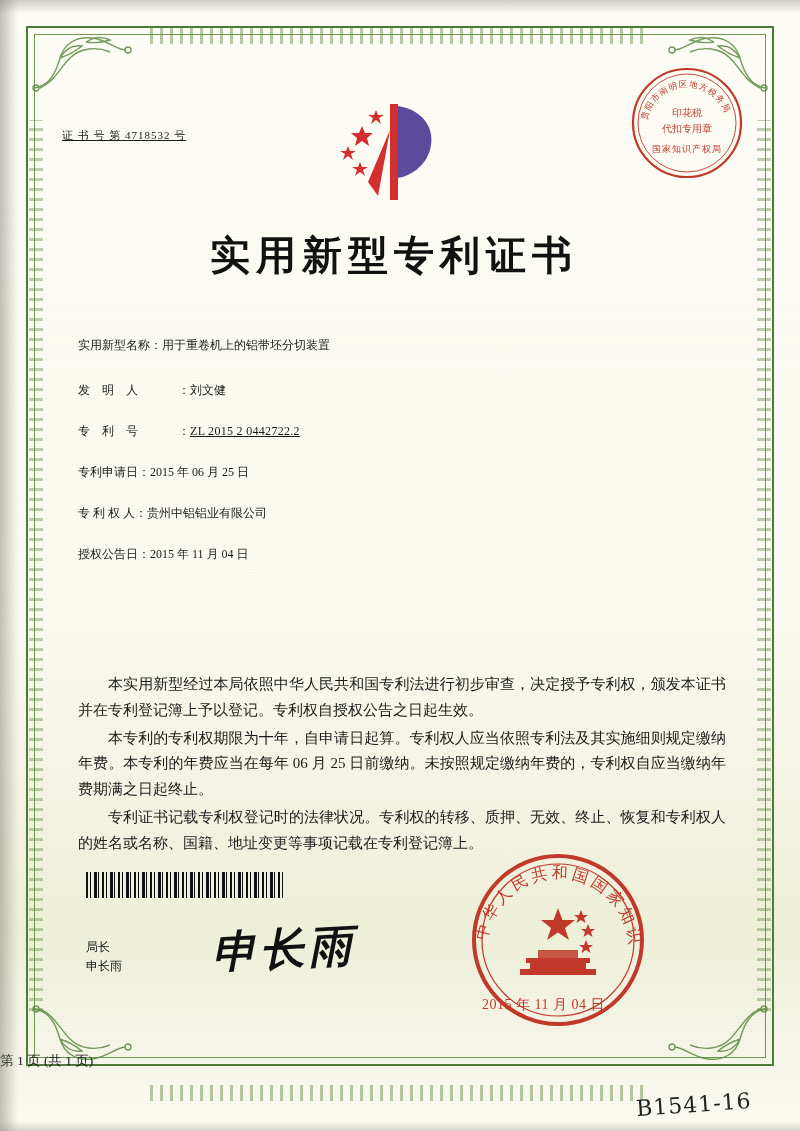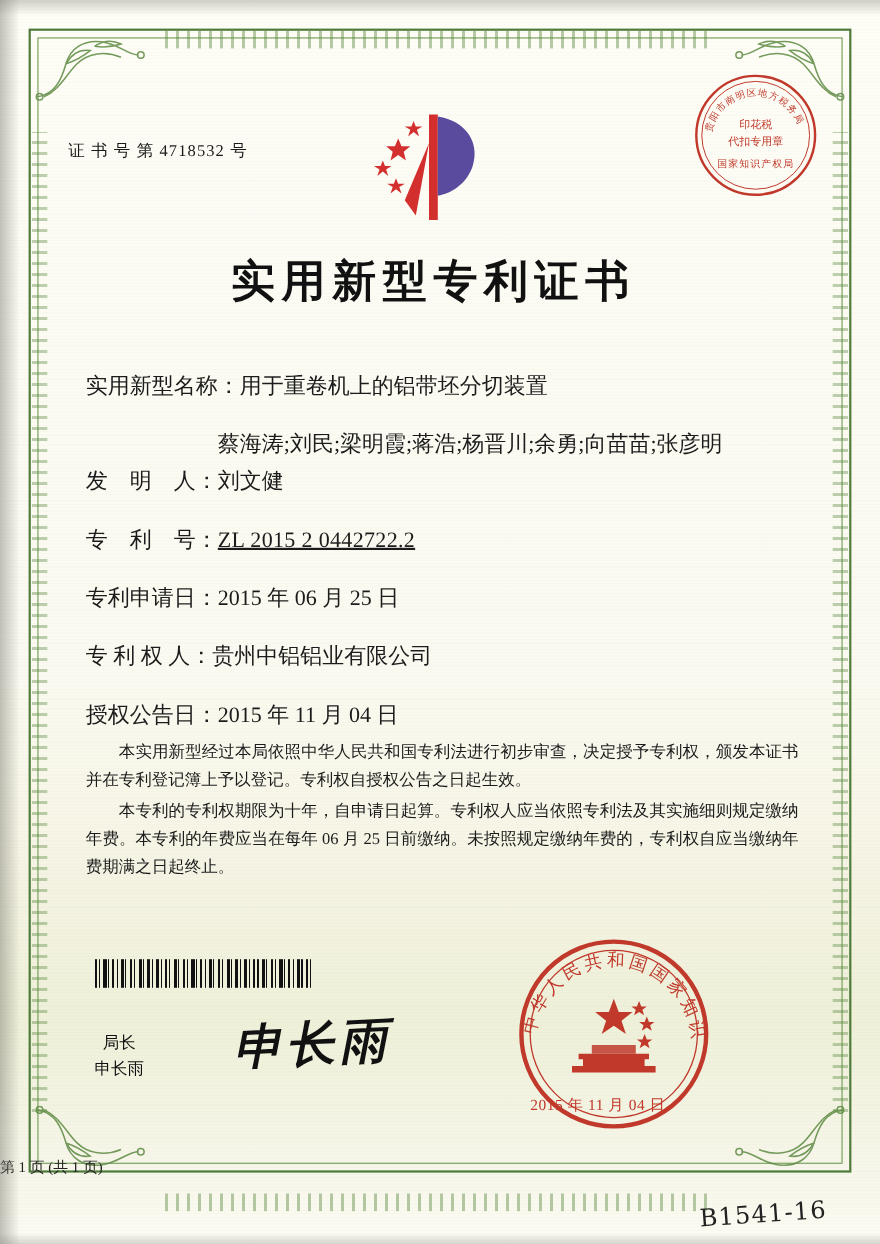--- a/index.html
+++ b/index.html
@@ -82,24 +82,25 @@
     background:
       repeating-linear-gradient(0deg, #5d8a42 0px, #5d8a42 3px, transparent 3px, transparent 10px);
     opacity: .4;
   }
   .edge-side.right { left: auto; right: 29px; }
 
   
   .cert-number {
     position: absolute;
     left: 62px; top: 128px;
-    font-size: 15px;
+    font-size: 11px;
     letter-spacing: 1px;
     color: #1a1a1a;
     white-space: nowrap;
+    text-decoration: underline;
   }
 
   .logo {
     position: absolute;
     left: 332px; top: 96px;
     width: 118px; height: 112px;
   }
   .logo svg { width: 100%; height: 100%; }
 
   
@@ -119,21 +120,21 @@
     font-weight: bold;
     font-size: 40px;
     letter-spacing: 6px;
     color: #111;
   }
 
   .fields {
     position: absolute;
     left: 78px; top: 336px;
     width: 650px;
-    font-size: 20px;
+    font-size: 12px;
     color: #1b1b1b;
     line-height: 1.5;
   }
   .field-row {
     display: flex;
     margin-bottom: 23px;
     align-items: flex-end;
   }
   .field-label {
     width: 100px;
@@ -178,24 +179,23 @@
       repeating-linear-gradient(90deg,
         #111 0px, #111 2px, transparent 2px, transparent 4px,
         #111 4px, #111 5px, transparent 5px, transparent 8px,
         #111 8px, #111 11px, transparent 11px, transparent 12px,
         #111 12px, #111 13px, transparent 13px, transparent 16px);
   }
 
   .director {
     position: absolute;
     left: 86px; top: 938px;
-    font-size: 15px;
+    font-size: 12px;
     line-height: 1.55;
     color: #111;
-    text-align: center;
   }
   .signature {
     position: absolute;
     left: 212px; top: 920px;
     font-family: "DejaVu Serif", serif;
     font-size: 44px;
     color: #111;
     font-style: italic;
     letter-spacing: 4px;
     transform: rotate(-3deg);
@@ -352,21 +352,20 @@
     <div class="field-inline">
       <span class="lbl">实用新型名称</span>
       <span>：</span>
       <span class="field-value">用于重卷机上的铝带坯分切装置</span>
     </div>
 
     <div class="field-row">
       <span class="field-label spread">发　明　人</span>
       <span>：</span>
       <span class="field-value">
-        <span>蔡海涛;刘民;梁明霞;蒋浩;杨晋川;余勇;向苗苗;张彦明</span>
         <span class="line2">刘文健</span>
       </span>
     </div>
 
     <div class="field-row">
       <span class="field-label spread">专　利　号</span>
       <span>：</span>
       <span class="field-value mono-ish">ZL 2015 2 0442722.2</span>
     </div>
 
@@ -385,20 +384,21 @@
     <div class="field-inline">
       <span class="lbl">授权公告日</span>
       <span>：</span>
       <span class="field-value">2015 年 11 月 04 日</span>
     </div>
   </div>
 
   <div class="paragraphs">
     <p>本实用新型经过本局依照中华人民共和国专利法进行初步审查，决定授予专利权，颁发本证书并在专利登记簿上予以登记。专利权自授权公告之日起生效。</p>
     <p>本专利的专利权期限为十年，自申请日起算。专利权人应当依照专利法及其实施细则规定缴纳年费。本专利的年费应当在每年 06 月 25 日前缴纳。未按照规定缴纳年费的，专利权自应当缴纳年费期满之日起终止。</p>
+    <p>专利证书记载专利权登记时的法律状况。专利权的转移、质押、无效、终止、恢复和专利权人的姓名或名称、国籍、地址变更等事项记载在专利登记簿上。</p>
   </div>
 
   <div class="barcode"></div>
 
   <div class="director">
     <div>局长</div>
     <div>申长雨</div>
   </div>
   <div class="signature">申长雨</div>
 

